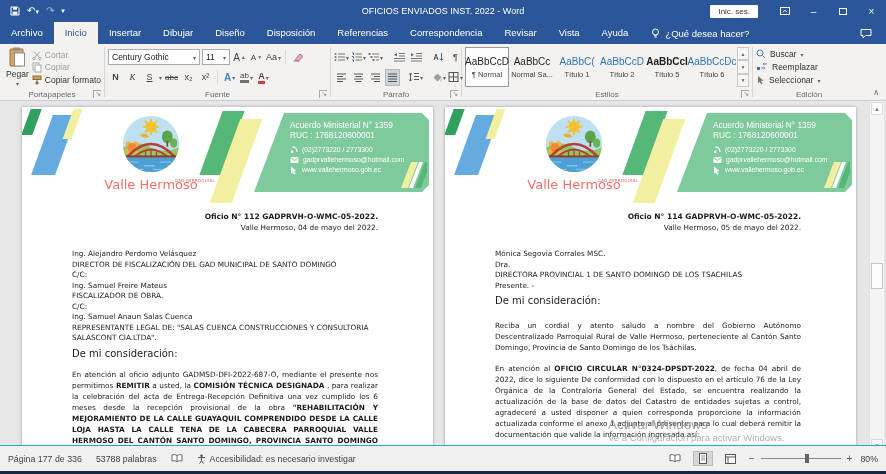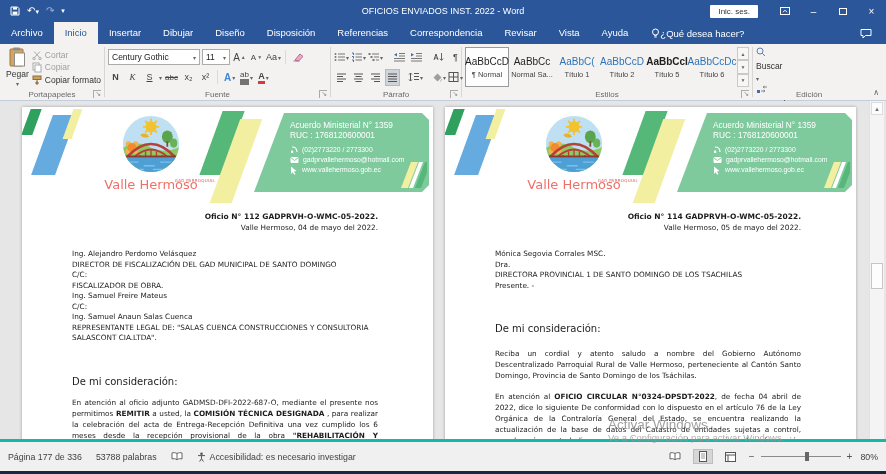--- a/index.html
+++ b/index.html
@@ -17,21 +17,21 @@
   .tb-right { margin-left:auto; display:flex; align-items:center; height:100%;text-align:right; }
   .signin { background:#fff; color:#333; font-size:8px; padding:2px 8px; margin-right:12px; border-radius:1px; }
   .winbtn { width:29px; height:22px; display:flex; align-items:center; justify-content:center; font-size:10px; color:#fff; }
   .maxbox { display:inline-block; width:8px; height:7px; border:1px solid #fff; }
 
   
   .tabsrow { height:22px; background:#2b579a; display:flex; align-items:stretch; color:#fff; }
   .tabs { display:flex; }
   .tab { font-size:9.5px; padding:0 11px; line-height:22px; white-space:nowrap; }
   .tab.on { background:#f3f2f1; color:#2b579a; }
-  .tellme { display:flex; align-items:center; font-size:9.5px; padding:0 12px;justify-content:flex-end; }
+  .tellme { display:flex; align-items:center; gap:5px; font-size:9.5px; padding:0 12px;justify-content:flex-end; }
   .fbicon { margin-left:auto; display:flex; align-items:center; padding-right:14px; }
 
   
   .ribbon { height:57px; background:#f3f2f1; display:flex; border-bottom:1px solid #c2cede; position:relative; }
   .grp { position:relative; padding:3px 3px 13px; display:flex; flex-direction:column; }
   .gsep { width:1px; background:#d8d6d4; margin:3px 0; }
   .glabel { position:absolute; bottom:1px; left:0; right:0; text-align:center; font-size:8px; color:#6a6a6a; }
   .dlg { position:absolute; bottom:2px; right:3px; font-size:7px; color:#8a8a8a; line-height:7px; width:8px; height:8px; border-top:1px solid #aaa; border-left:1px solid #aaa; text-align:right; }
   .rowi { display:flex; align-items:center; height:20px; gap:2px; }
   .ibtn { display:flex; align-items:center; justify-content:center; min-width:15px; height:17px; gap:1px; color:#444; font-size:9px; }
@@ -49,21 +49,21 @@
 
   
   .grp-font { width:225px; }
   .combo { border:1px solid #ababab; background:#fff; font-size:8.5px; color:#222; display:flex; align-items:center; height:16px; padding:0 3px; gap:3px; white-space:nowrap; }
   .combo .dd { margin-left:auto; }
   .glyph-b { font-weight:bold; }
   .glyph-i { font-style:italic; font-family:"Liberation Serif", serif; }
   .glyph-u { text-decoration:underline; }
   .glyph-s { text-decoration:line-through; font-size:8px; }
   .fx { color:#3f87d6; font-weight:bold; font-size:10px; }
-  .hlico { font-size:8px; line-height:9px; border-bottom:6px solid #737373; }
+  .hlico { font-size:8px; line-height:9px; border-bottom:3px solid #737373; }
   .fcico { font-weight:bold; font-size:9px; line-height:10px; border-bottom:3px solid #d43c3c; }
   .sizeAup { font-size:10px; } .sizeAdn { font-size:8px; }
   .supmark { font-size:5px; vertical-align:top; color:#666; }
 
   
   .grp-para { width:130px; }
 
   
   .grp-styles { width:290px; }
   .stylecards { display:flex; flex:1; align-items:stretch; gap:1px; }
@@ -71,21 +71,21 @@
   .stylecard.on { border:1px solid #9a9a9a; background:#fdfdfd; }
   .ssample { font-size:10px; color:#1f1f1f; line-height:12px; white-space:nowrap; }
   .stylecard.b .ssample { font-weight:bold; }
   .sname { font-size:7.5px; color:#444; margin-top:2px; white-space:nowrap; }
   .stylearrows { width:12px; display:flex; flex-direction:column; margin-left:2px; }
   .sarr { flex:1; border:1px solid #c9c9c9; background:#f7f6f5; font-size:5px; color:#666; display:flex; align-items:center; justify-content:center; }
 
   
   .grp-edit { width:112px; }
   .editcol { display:flex; flex-direction:column; justify-content:center; gap:3px; flex:1; }
-  .ebtn { display:flex; gap:4px; font-size:8.5px; color:#333;flex-direction:column; }
+  .ebtn { display:flex; align-items:center; gap:4px; font-size:8.5px; color:#333; }
   .collapse { position:absolute; right:7px; bottom:3px; font-size:8px; color:#666; }
 
   
   .docarea { position:absolute; top:101px; left:0; right:0; height:352px; background:#e6e6e6; overflow:hidden; }
   .page { position:absolute; top:6px; width:411px; height:360px; background:#fff; box-shadow:0 0 3px rgba(0,0,0,.3); overflow:hidden; }
   .page-left { left:22px; } .page-right { left:445px; }
 
   
   .lh { position:relative; height:86px; margin:4px 4px 0; background:#fff; }
   .stripe { position:absolute; transform:skewX(-20deg); }
@@ -97,40 +97,40 @@
   .lh-c { display:flex; align-items:center; gap:4px; font-size:6.8px; line-height:10px; }
   .lh-ministripes { position:absolute; right:2px; bottom:4px; width:34px; height:26px; }
   .logo { position:absolute; left:55px; top:4px; width:140px; text-align:center; }
   .brand { font-family:"DejaVu Sans", sans-serif; color:#ef7068; font-size:13px; line-height:13px; margin-top:1px; position:relative; }
   .brand-small { position:absolute; right:6px; top:-4px; font-size:4px; letter-spacing:.3px; color:#e05555; }
 
   
   .pbody { padding:14px 55px 0 50px; font-family:"DejaVu Sans", sans-serif; color:#1c1c1c; }
   .oficio { text-align:right; font-weight:bold; font-size:7.5px; line-height:11px; }
   .dline { text-align:right; font-size:7.3px; line-height:11px; margin-bottom:16px; }
-  .recips { font-size:7.3px; line-height:10.5px; margin-bottom:32px; }
+  .recips { font-size:7.3px; line-height:10.5px; margin-bottom:4px; }
   .rline.b { font-weight:normal; }
   .salut { font-size:10px; margin-bottom:10px; }
   .para { font-size:7.3px; line-height:11px; text-align:justify; margin-bottom:8px; }
   .para span.b, .rich span.b { font-weight:bold; }
 
   
   .wm { position:absolute; left:608px; top:316px; z-index:5; color:#8a8a8a; opacity:.8; pointer-events:none; }
   .wm-l1 { font-size:13.5px; line-height:15px; }
   .wm-l2 { font-size:9.5px; color:#9a9a9a; }
 
   
   .vscroll { position:absolute; top:0; right:2px; width:15px; height:100%; background:#f4f4f4; border-left:1px solid #e2e2e2; }
   .varrow { position:absolute; left:0; right:0; height:13px; display:flex; align-items:center; justify-content:center; font-size:6px; color:#707070; }
   .varrow.up { top:1px; border:1px solid #dcdcdc; background:#fcfcfc; margin:0 1px; }
   .varrow.down { bottom:1px; border:1px solid #dcdcdc; background:#fcfcfc; margin:0 1px; }
   .vthumb { position:absolute; top:46%; left:1px; right:1px; height:26px; background:#fdfdfd; border:1px solid #c6c6c6; }
 
   
-  .statusbar { position:absolute; left:0; right:0; bottom:3px; height:32px; background:#f0f0f0; border-top:3px solid #14b8a6; display:flex; align-items:center; font-size:8.8px; color:#424242; padding:0 8px; gap:14px;margin-top:36px; }
+  .statusbar { position:absolute; left:0; right:0; bottom:3px; height:26px; background:#f0f0f0; border-top:1px solid #14b8a6; display:flex; align-items:center; font-size:8.8px; color:#424242; padding:0 8px; gap:14px;margin-top:36px; }
   .st-item { display:flex; align-items:center; gap:4px; white-space:nowrap; }
   .st-right { margin-left:auto; display:flex; align-items:center; gap:8px; }
   .viewbtn { display:flex; align-items:center; justify-content:center; width:20px; height:15px; }
   .viewbtn.on { background:#d6d6d6; border:1px solid #bdbdbd; }
   .zoomer { display:flex; align-items:center; gap:6px; }
   .ztrack { position:relative; width:80px; height:1px; background:#8a8a8a; }
   .zthumb { position:absolute; left:55%; top:-4px; width:4px; height:9px; background:#666; }
   .zsign { font-size:10px; color:#555; }
   .bottomedge { position:absolute; left:0; right:0; bottom:0; height:3px; background:#16283f; }
 </style>
@@ -546,22 +546,22 @@
     </div>
   </div>
 </div>
       <div class="pbody">
         <div class="oficio">Oficio N° 112 GADPRVH-O-WMC-05-2022.</div>
         <div class="dline">Valle Hermoso, 04 de mayo del 2022.</div>
         <div class="recips">
             <div class="rline">Ing. Alejandro Perdomo Velásquez</div>
             <div class="rline b">DIRECTOR DE FISCALIZACIÓN DEL GAD MUNICIPAL DE SANTO DOMINGO</div>
             <div class="rline">C/C:</div>
+            <div class="rline">Ing. Samuel Freire Mateus</div>
             <div class="rline b">FISCALIZADOR DE OBRA.</div>
-            <div class="rline">Ing. Samuel Freire Mateus</div>
             <div class="rline">C/C:</div>
             <div class="rline">Ing. Samuel Anaun Salas Cuenca</div>
             <div class="rline b">REPRESENTANTE LEGAL DE: "SALAS CUENCA CONSTRUCCIONES Y CONSULTORIA SALASCONT CIA.LTDA".</div>
           </div>
         <div class="salut">De mi consideración:</div>
         <div class="para rich"><span>En atención al oficio adjunto GADMSD-DFI-2022-687-O, mediante el presente nos permitimos </span><span class="b">REMITIR</span><span> a usted, la </span><span class="b">COMISIÓN TÉCNICA DESIGNADA</span><span> , para realizar la celebración del acta de Entrega-Recepción Definitiva una vez cumplido los 6 meses desde la recepción provisional de la obra </span><span class="b">"REHABILITACIÓN Y MEJORAMIENTO DE LA CALLE GUAYAQUIL COMPRENDIDO DESDE LA CALLE LOJA HASTA LA CALLE TENA DE LA CABECERA PARROQUIAL VALLE HERMOSO DEL CANTÓN SANTO DOMINGO, PROVINCIA SANTO DOMINGO DE LOS TSACHILAS",</span></div>
 
       </div>
     </div>
 

